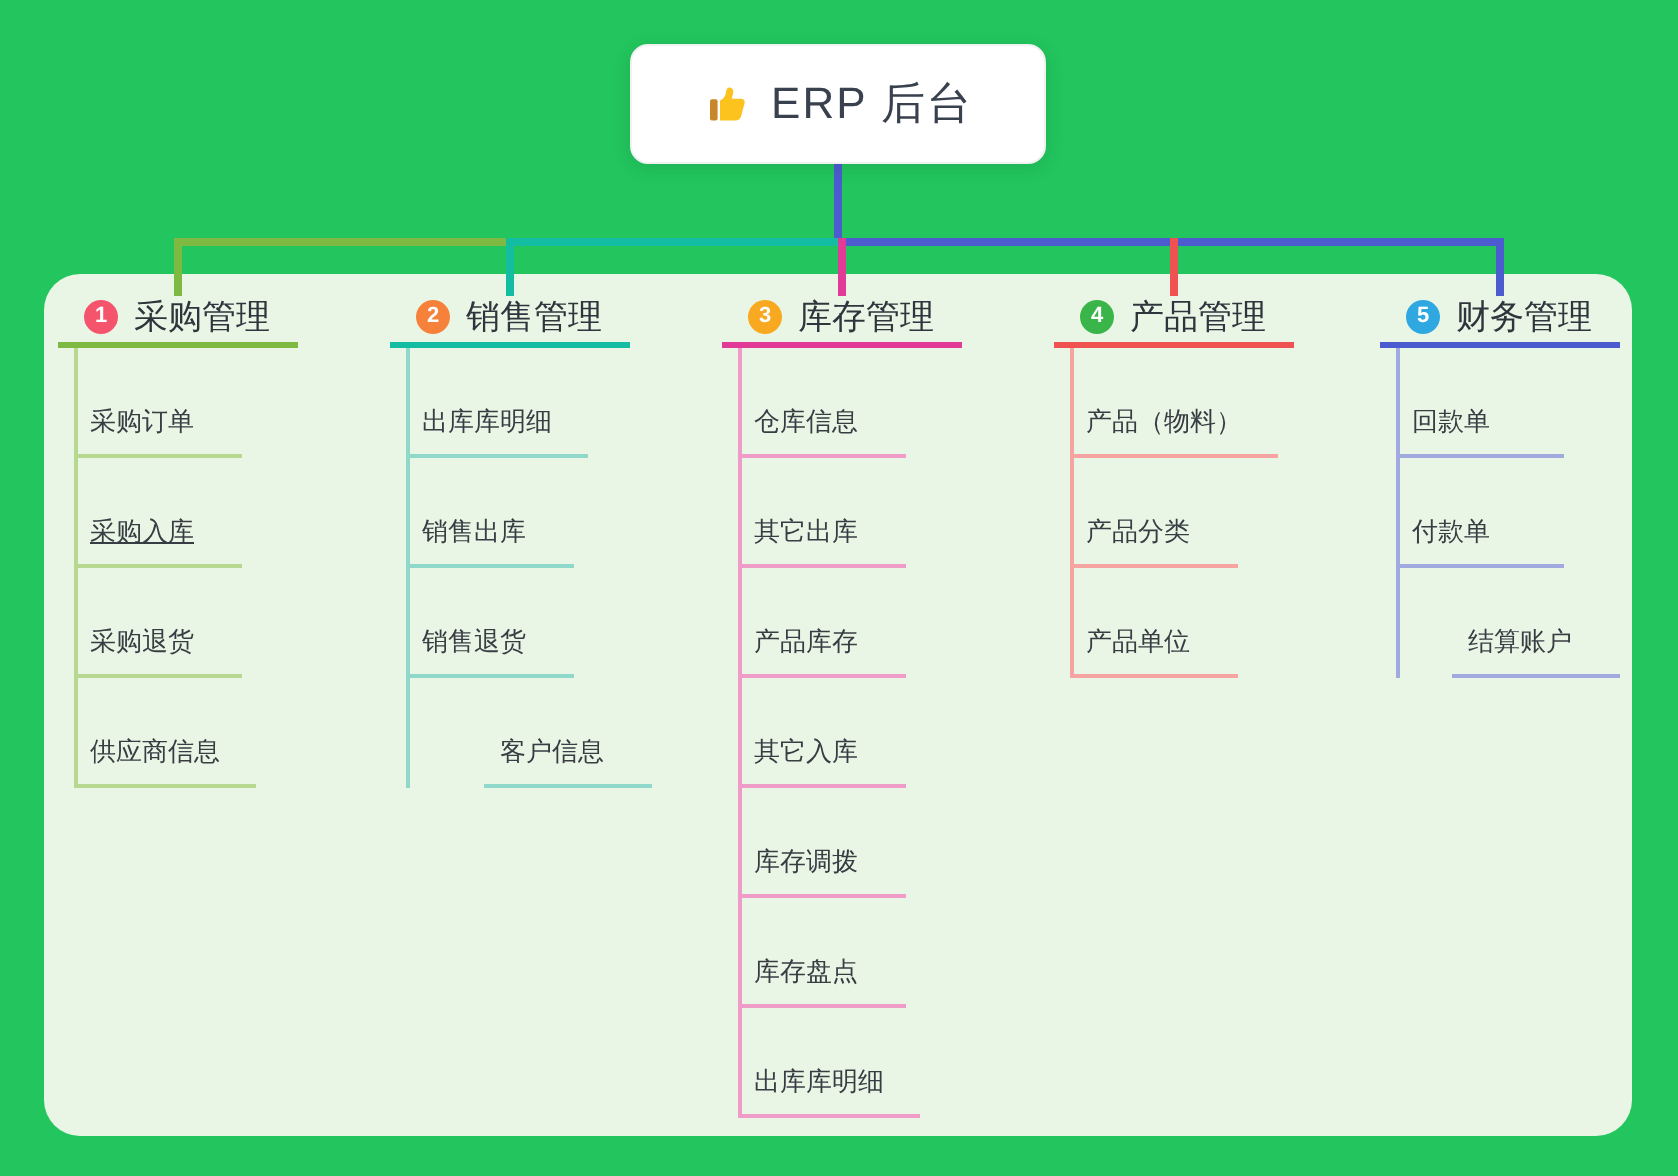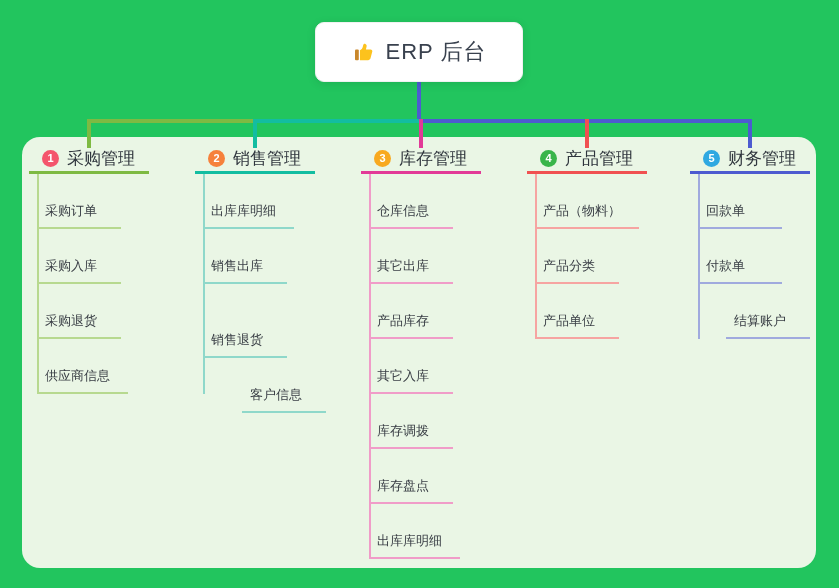--- a/index.html
+++ b/index.html
@@ -91,36 +91,36 @@
   </div>
 
   <div class="branch b-0">
     <div class="branch-header" style="border-bottom-color: rgb(126, 186, 66);">
       <span class="badge" style="background: rgb(244, 85, 108);">1</span>
       <span class="branch-label">采购管理</span>
     </div>
     <div class="children">
       <div class="spine" style="height: 220px; background: rgb(183, 217, 143);"></div>
       <div class="child" style="border-bottom-color: rgb(183, 217, 143);">采购订单</div>
-      <div class="child" style="border-bottom-color: rgb(183, 217, 143);">采购入库</div>
+      <div class="child" style="border-bottom-color: rgb(183, 217, 143); text-decoration: underline;">采购入库</div>
       <div class="child" style="border-bottom-color: rgb(183, 217, 143);">采购退货</div>
       <div class="child" style="border-bottom-color: rgb(183, 217, 143);">供应商信息</div>
     </div>
   </div>
 
   <div class="branch b-1">
     <div class="branch-header" style="border-bottom-color: rgb(19, 189, 161);">
       <span class="badge" style="background: rgb(246, 129, 59);">2</span>
       <span class="branch-label">销售管理</span>
     </div>
     <div class="children">
       <div class="spine" style="height: 220px; background: rgb(143, 216, 202);"></div>
       <div class="child" style="border-bottom-color: rgb(143, 216, 202);">出库库明细</div>
       <div class="child" style="border-bottom-color: rgb(143, 216, 202);">销售出库</div>
-      <div class="child" style="border-bottom-color: rgb(143, 216, 202); margin-top: 19px;">销售退货</div>
+      <div class="child" style="border-bottom-color: rgb(143, 216, 202);">销售退货</div>
       <div class="child" style="border-bottom-color: rgb(143, 216, 202); margin-left: 47px;">客户信息</div>
     </div>
   </div>
 
   <div class="branch b-2">
     <div class="branch-header" style="border-bottom-color: rgb(226, 58, 151);">
       <span class="badge" style="background: rgb(248, 169, 31);">3</span>
       <span class="branch-label">库存管理</span>
     </div>
     <div class="children">

